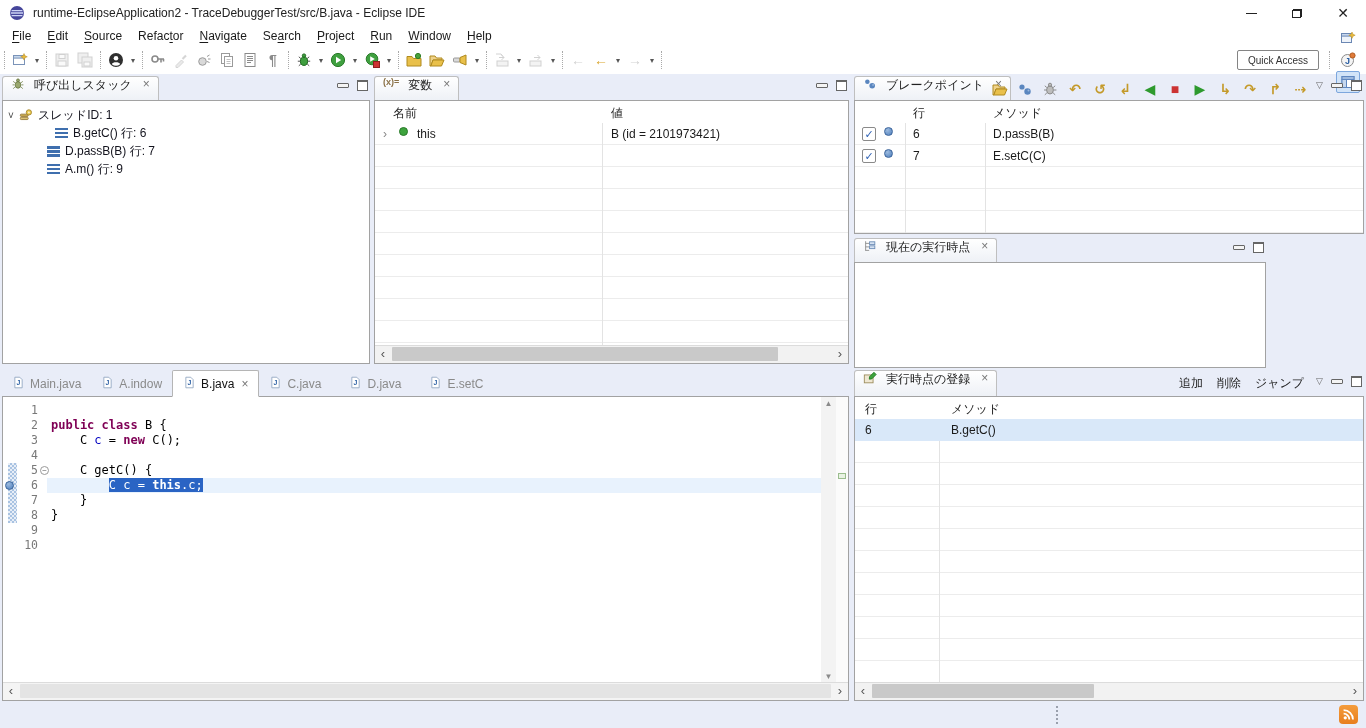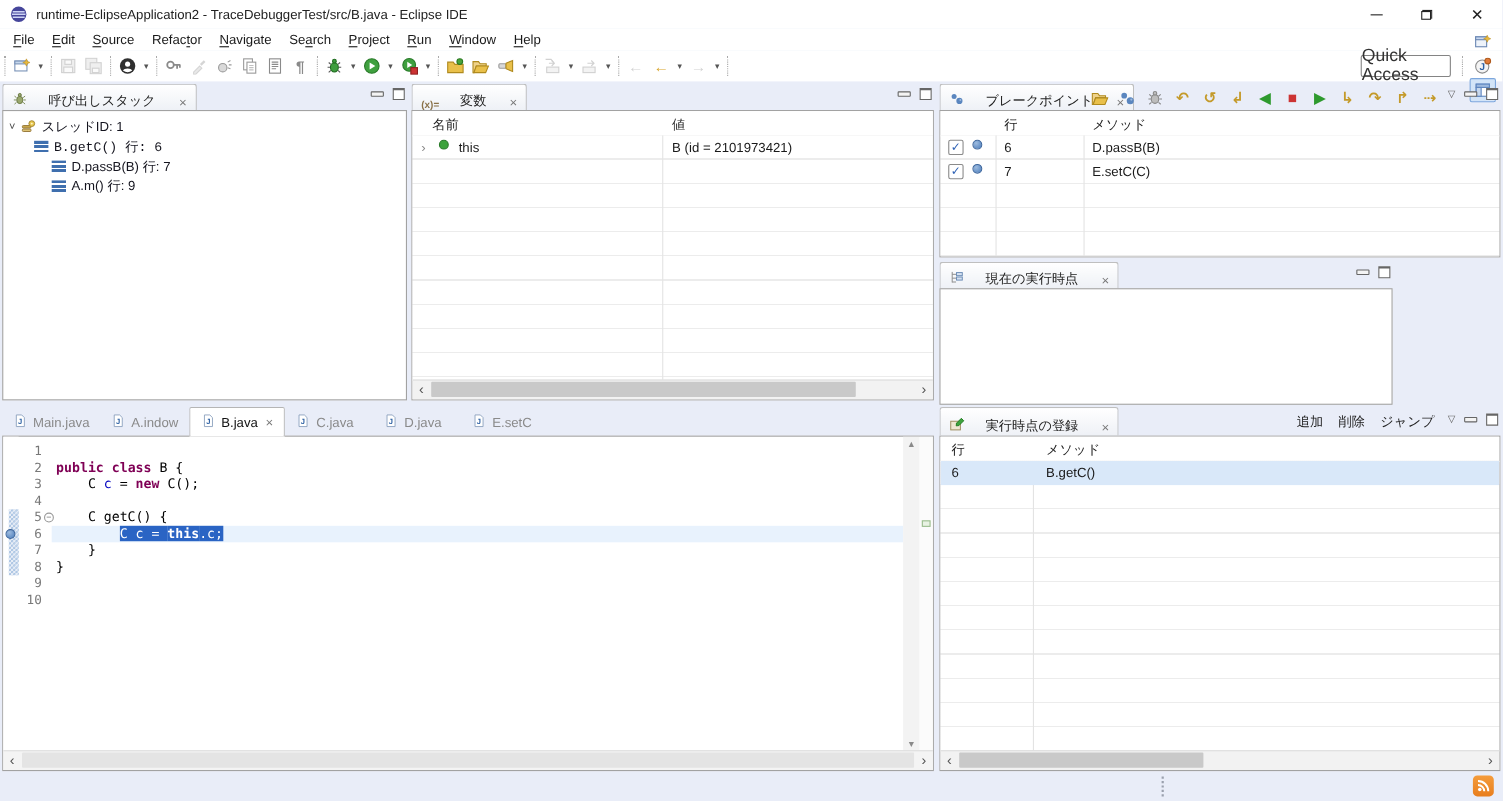--- a/index.html
+++ b/index.html
@@ -27,28 +27,28 @@
 
   #toolbar{position:absolute;left:0;top:46px;width:1366px;height:28px;background:#fff;display:flex;align-items:center;}
   .tb-sep{border-left:1px dotted #a9a9a9;height:18px;margin:0 4px;}
   .tb-group{display:flex;align-items:center;gap:1px;}
   .tb-btn{width:22px;height:22px;display:flex;align-items:center;justify-content:center;border-radius:2px;}
   .tb-btn.dis{opacity:.45;filter:grayscale(1);}
   .tb-dd{width:10px;height:22px;display:flex;align-items:center;justify-content:center;color:#555;font-size:8px;}
   .uni{font-size:14px;line-height:14px;font-weight:bold;}
   #tb-right{position:absolute;right:6px;top:46px;height:28px;display:flex;align-items:center;}
   #quick-access{width:80px;height:18px;border:1px solid #848484;border-radius:2px;color:#333;
-                display:flex;align-items:center;justify-content:center;font-size:16px;background:#fff;margin-right:6px;}
+                display:flex;align-items:center;justify-content:center;font-size:10px;background:#fff;margin-right:6px;}
   .persp{width:24px;height:22px;display:flex;align-items:center;justify-content:center;margin-left:2px;}
   .persp.active{background:#d2e4f8;border:1px solid #7da7dd;border-radius:2px;box-sizing:border-box;}
 
   
   .panel{position:absolute;}
   .view-header{position:relative;height:24px;}
-  .view-tab{position:absolute;left:0;top:0;height:23px;display:flex;align-items:flex-end;padding:0 8px;gap:19px;
+  .view-tab{position:absolute;left:0;top:0;height:23px;display:flex;align-items:flex-start;padding:0 8px;gap:9px;
             background:linear-gradient(#ffffff,#eef1f6);border:1px solid #bfbfbf;border-bottom:none;
             border-radius:3px 3px 0 0;font-size:12px;color:#222;white-space:nowrap;}
   .view-close{color:#777;font-size:12px;margin-left:2px;}
   .hdr-btns{position:absolute;right:2px;top:4px;display:flex;align-items:center;gap:8px;}
   .ico-min{width:10px;height:3px;border:1px solid #666;border-radius:1px;background:#f4f4f4;}
   .ico-max{width:9px;height:8px;border:1px solid #666;border-top:2px solid #666;background:#fff;}
   .ico-menu{color:#666;font-size:9px;line-height:9px;}
   .view-body{position:absolute;left:0;right:0;bottom:0;top:24px;background:#fff;border:1px solid #a2a2a2;box-sizing:border-box;}
 
   
@@ -384,21 +384,21 @@
             <span class="tw" style="margin-right:5px">
               <svg width="14" height="14" viewBox="0 0 16 16">
                 <rect x="1.5" y="7" width="9" height="2.6" rx="1" fill="#c9a94e" stroke="#97793a"></rect>
                 <rect x="1.5" y="10.6" width="9" height="2.6" rx="1" fill="#dcc275" stroke="#97793a"></rect>
                 <circle cx="11.3" cy="5" r="3" fill="#e8c84e" stroke="#a3852e"></circle>
                 <circle cx="11.3" cy="5" r="1" fill="#fdf3cf"></circle>
               </svg>
             </span>
             <span>スレッドID: 1</span>
           </div>
-          <div class="tree-row" style="padding-left: 28px; font-family: Liberation Mono, monospace;">
+          <div class="tree-row" style="padding-left: 52px;">
             <span class="frame-bars"></span>
             <span>B.getC() 行: 6</span>
           </div>
           <div class="tree-row" style="padding-left: 44px;">
             <span class="frame-bars"></span>
             <span>D.passB(B) 行: 7</span>
           </div>
           <div class="tree-row" style="padding-left: 44px;">
             <span class="frame-bars"></span>
             <span>A.m() 行: 9</span>

